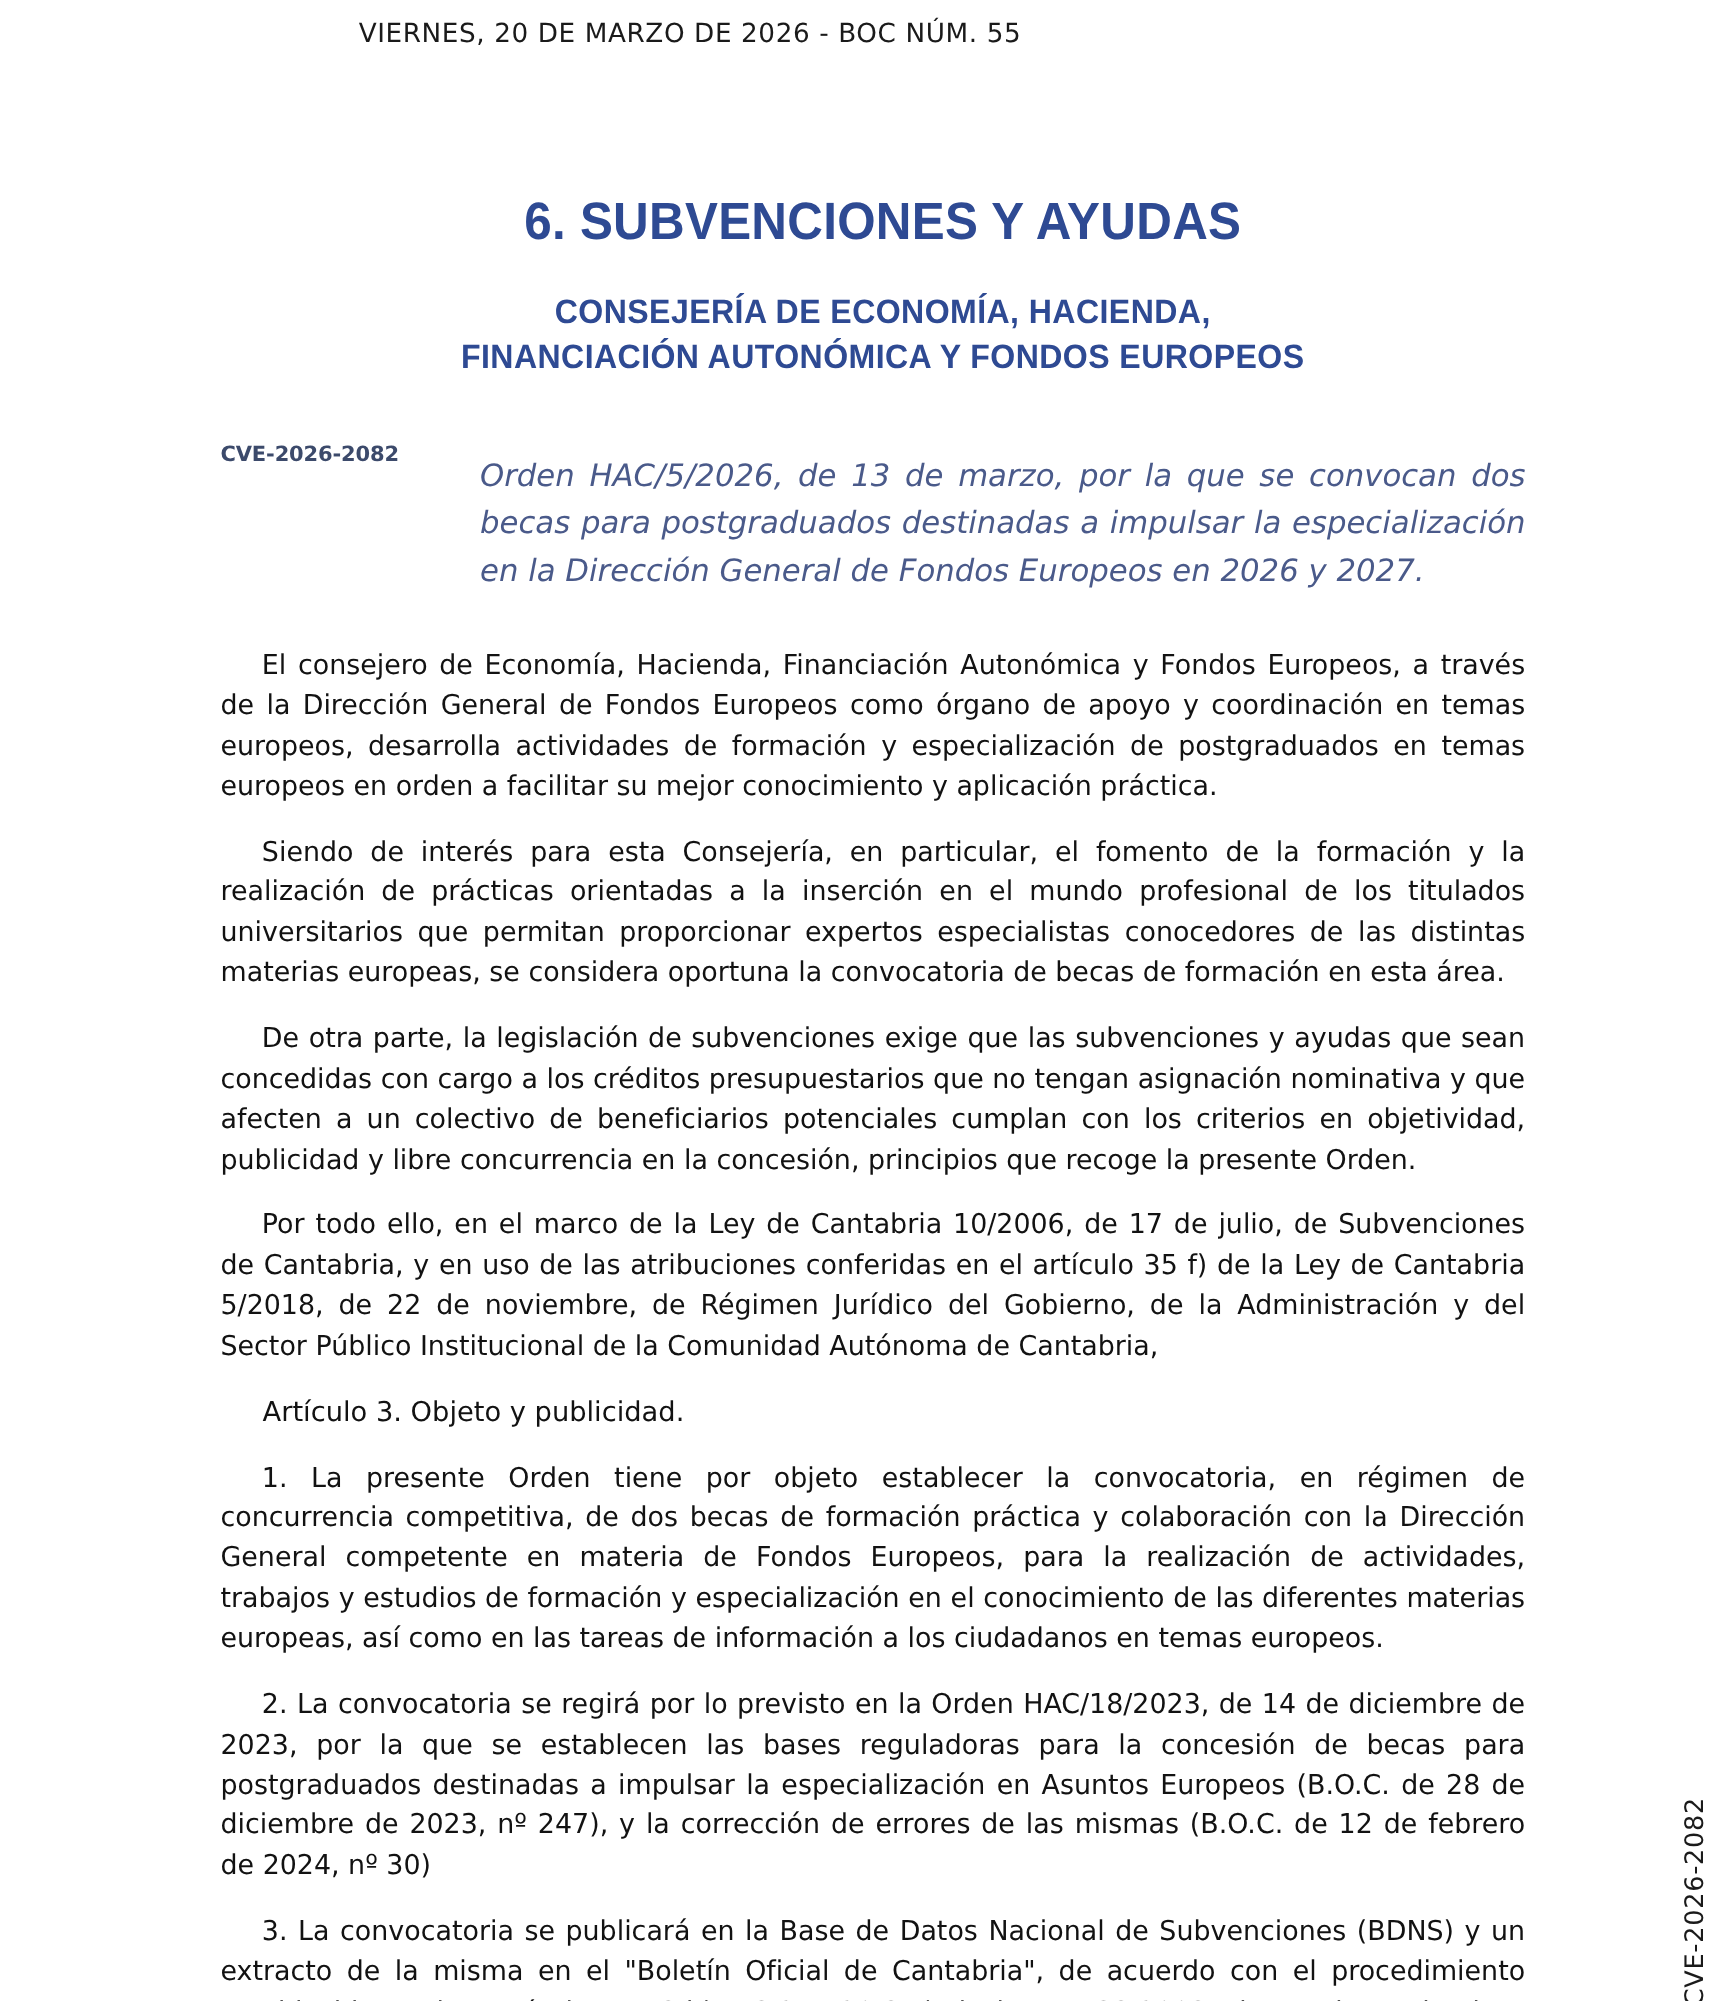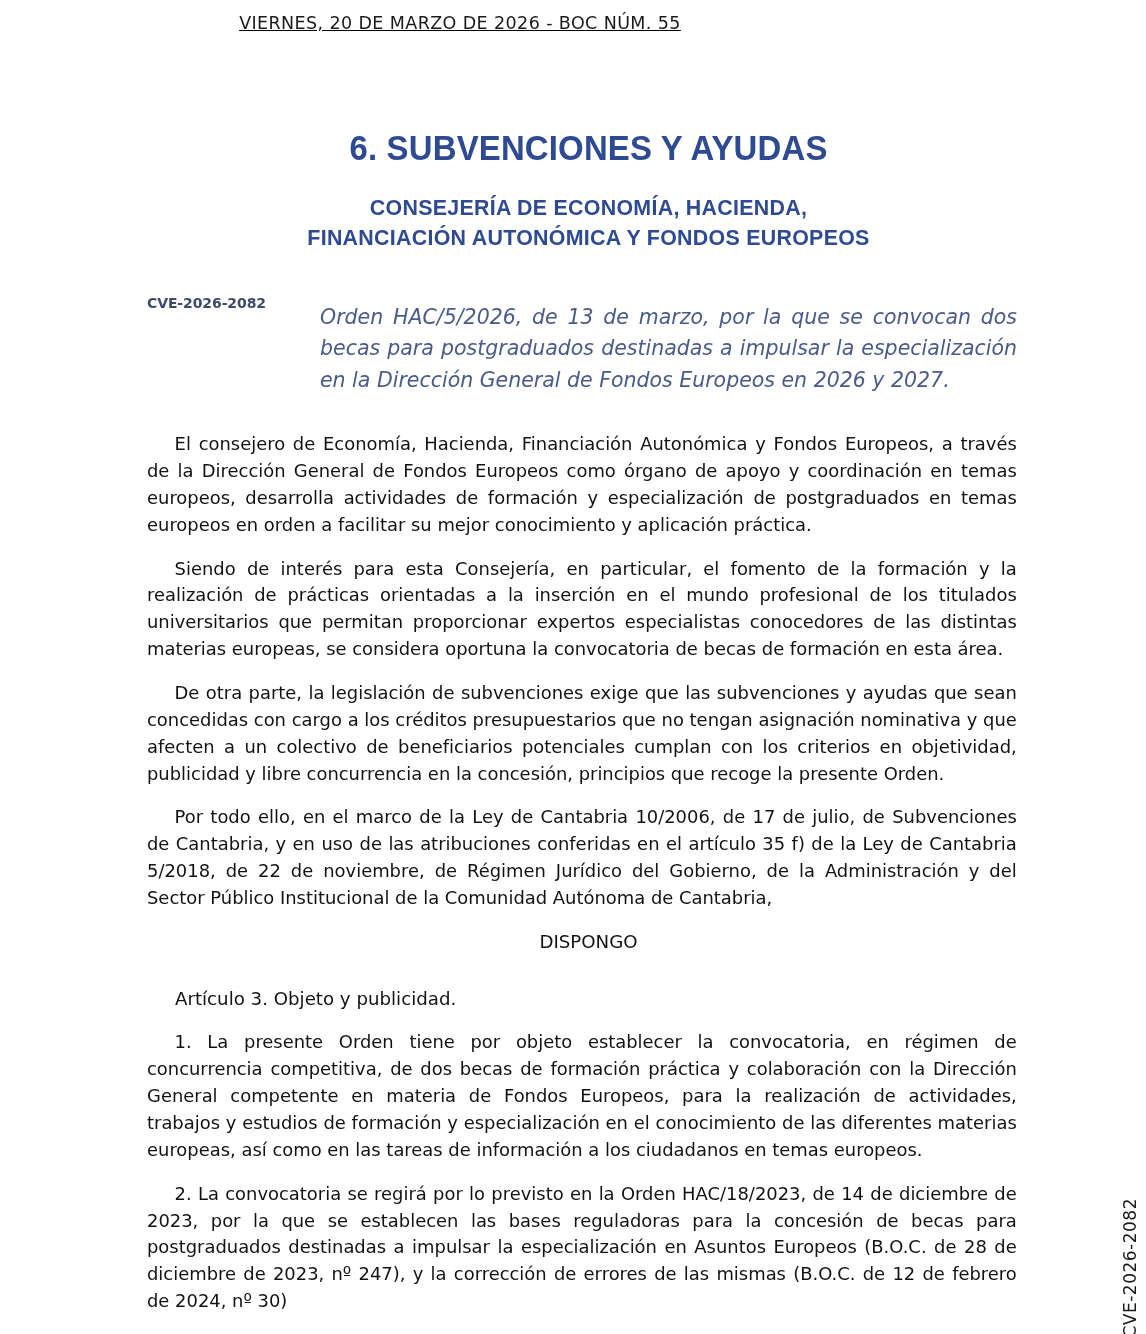--- a/index.html
+++ b/index.html
@@ -20,21 +20,20 @@
   
   .page-header {
     position: absolute;
     top: 0;
     left: 0;
     width: 920px;
     height: 46px;
     display: flex;
     align-items: center;
     justify-content: center;
-    text-decoration: underline;
   }
   .page-header-text {
     font-family: "DejaVu Sans", sans-serif;
     font-size: 17.5px;
     letter-spacing: 0.4px;
     color: #1a1a1a;
     white-space: nowrap;
   }
 
   
@@ -178,21 +177,20 @@
   <div class="body-text">
 
     <p class="para last-line-left">El consejero de Economía, Hacienda, Financiación Autonómica y Fondos Europeos, a través de la Dirección General de Fondos Europeos como órgano de apoyo y coordinación en temas europeos, desarrolla actividades de formación y especialización de postgraduados en temas europeos en orden a facilitar su mejor conocimiento y aplicación práctica.</p>
 
     <p class="para">Siendo de interés para esta Consejería, en particular, el fomento de la formación y la realización de prácticas orientadas a la inserción en el mundo profesional de los titulados universitarios que permitan proporcionar expertos especialistas conocedores de las distintas materias europeas, se considera oportuna la convocatoria de becas de formación en esta área.</p>
 
     <p class="para last-line-left">De otra parte, la legislación de subvenciones exige que las subvenciones y ayudas que sean concedidas con cargo a los créditos presupuestarios que no tengan asignación nominativa y que afecten a un colectivo de beneficiarios potenciales cumplan con los criterios en objetividad, publicidad y libre concurrencia en la concesión, principios que recoge la presente Orden.</p>
 
     <p class="para last-line-left">Por todo ello, en el marco de la Ley de Cantabria 10/2006, de 17 de julio, de Subvenciones de Cantabria, y en uso de las atribuciones conferidas en el artículo 35 f) de la Ley de Cantabria 5/2018, de 22 de noviembre, de Régimen Jurídico del Gobierno, de la Administración y del Sector Público Institucional de la Comunidad Autónoma de Cantabria,</p>
 
-    <p class="centered">DISPONGO</p>
 
     <p class="article-head">Artículo 3. Objeto y publicidad.</p>
 
     <p class="para last-line-left">1. La presente Orden tiene por objeto establecer la convocatoria, en régimen de concurrencia competitiva, de dos becas de formación práctica y colaboración con la Dirección General competente en materia de Fondos Europeos, para la realización de actividades, trabajos y estudios de formación y especialización en el conocimiento de las diferentes materias europeas, así como en las tareas de información a los ciudadanos en temas europeos.</p>
 
     <p class="para last-line-left">2. La convocatoria se regirá por lo previsto en la Orden HAC/18/2023, de 14 de diciembre de 2023, por la que se establecen las bases reguladoras para la concesión de becas para postgraduados destinadas a impulsar la especialización en Asuntos Europeos (B.O.C. de 28 de diciembre de 2023, nº 247), y la corrección de errores de las mismas (B.O.C. de 12 de febrero de 2024, nº 30)</p>
 
     <p class="para last-line-left">3. La convocatoria se publicará en la Base de Datos Nacional de Subvenciones (BDNS) y un extracto de la misma en el "Boletín Oficial de Cantabria", de acuerdo con el procedimiento establecido en los artículos 17.3.b), 18.2 y 20.8.a) de la Ley 38/2003, de 17 de noviembre, General de Subvenciones, y 17 de la Ley de Cantabria 10/2006, de 17 de julio, de Subvenciones de Cantabria.</p>
 
   </div>

